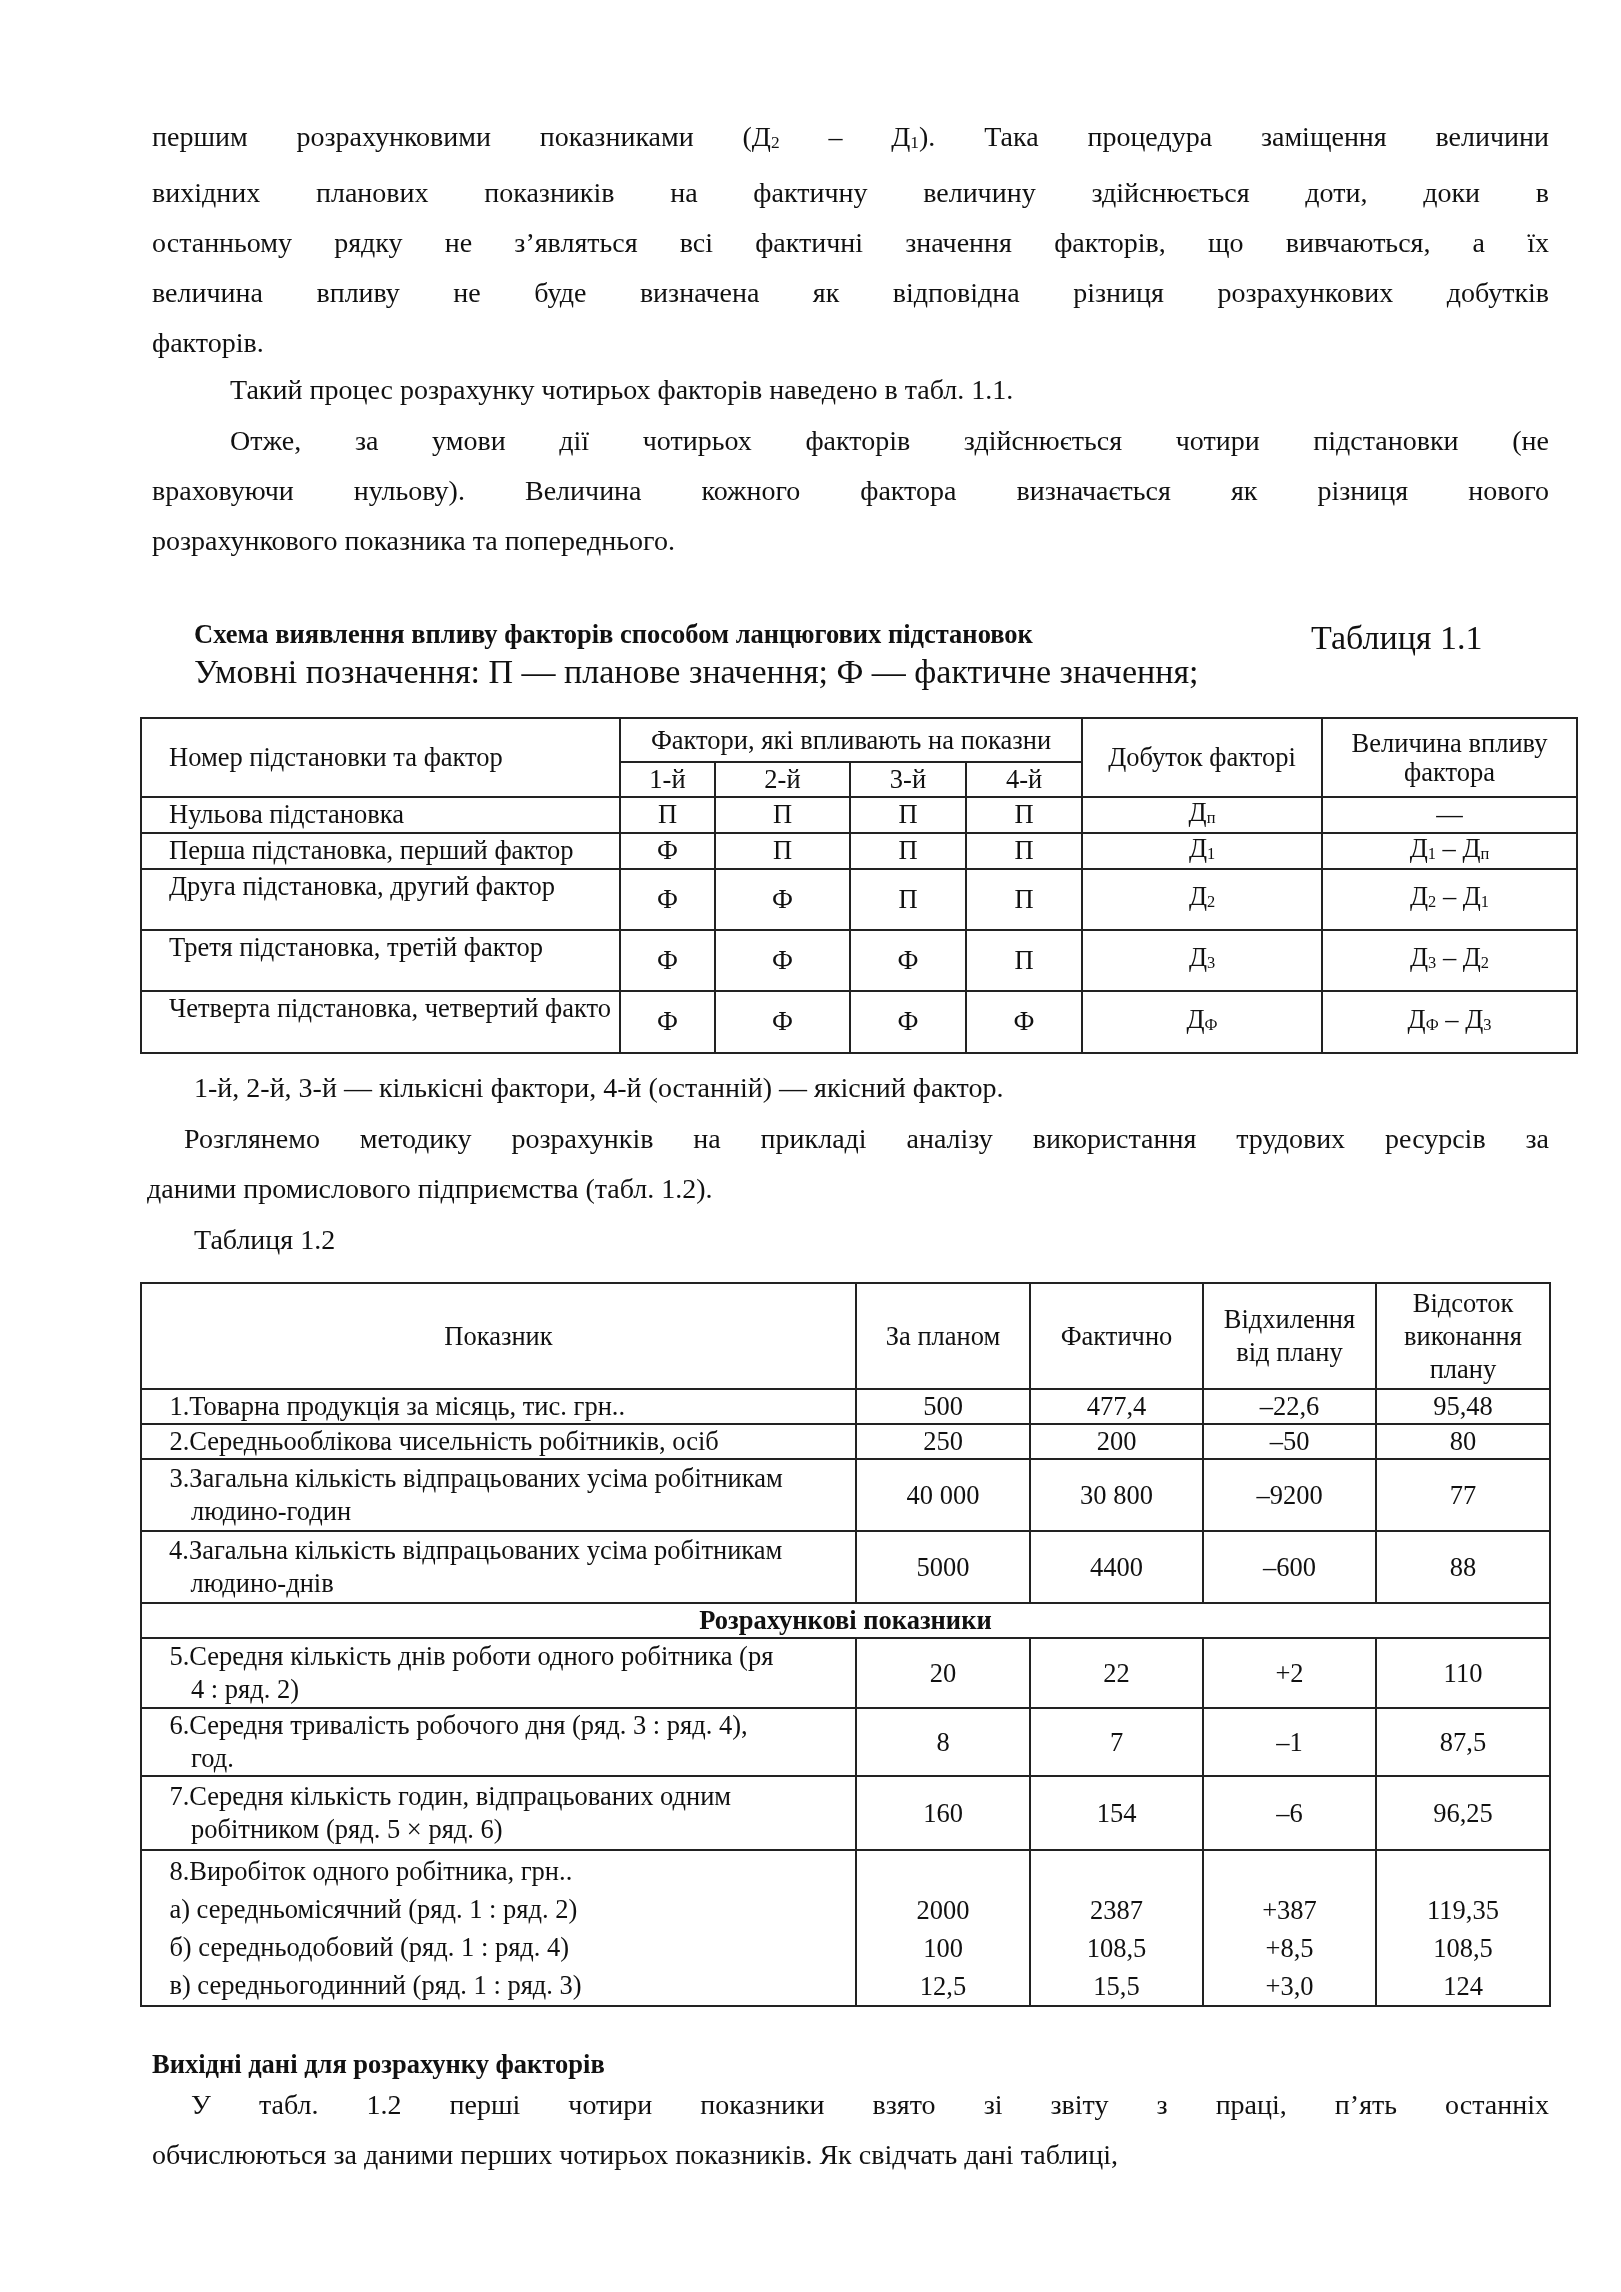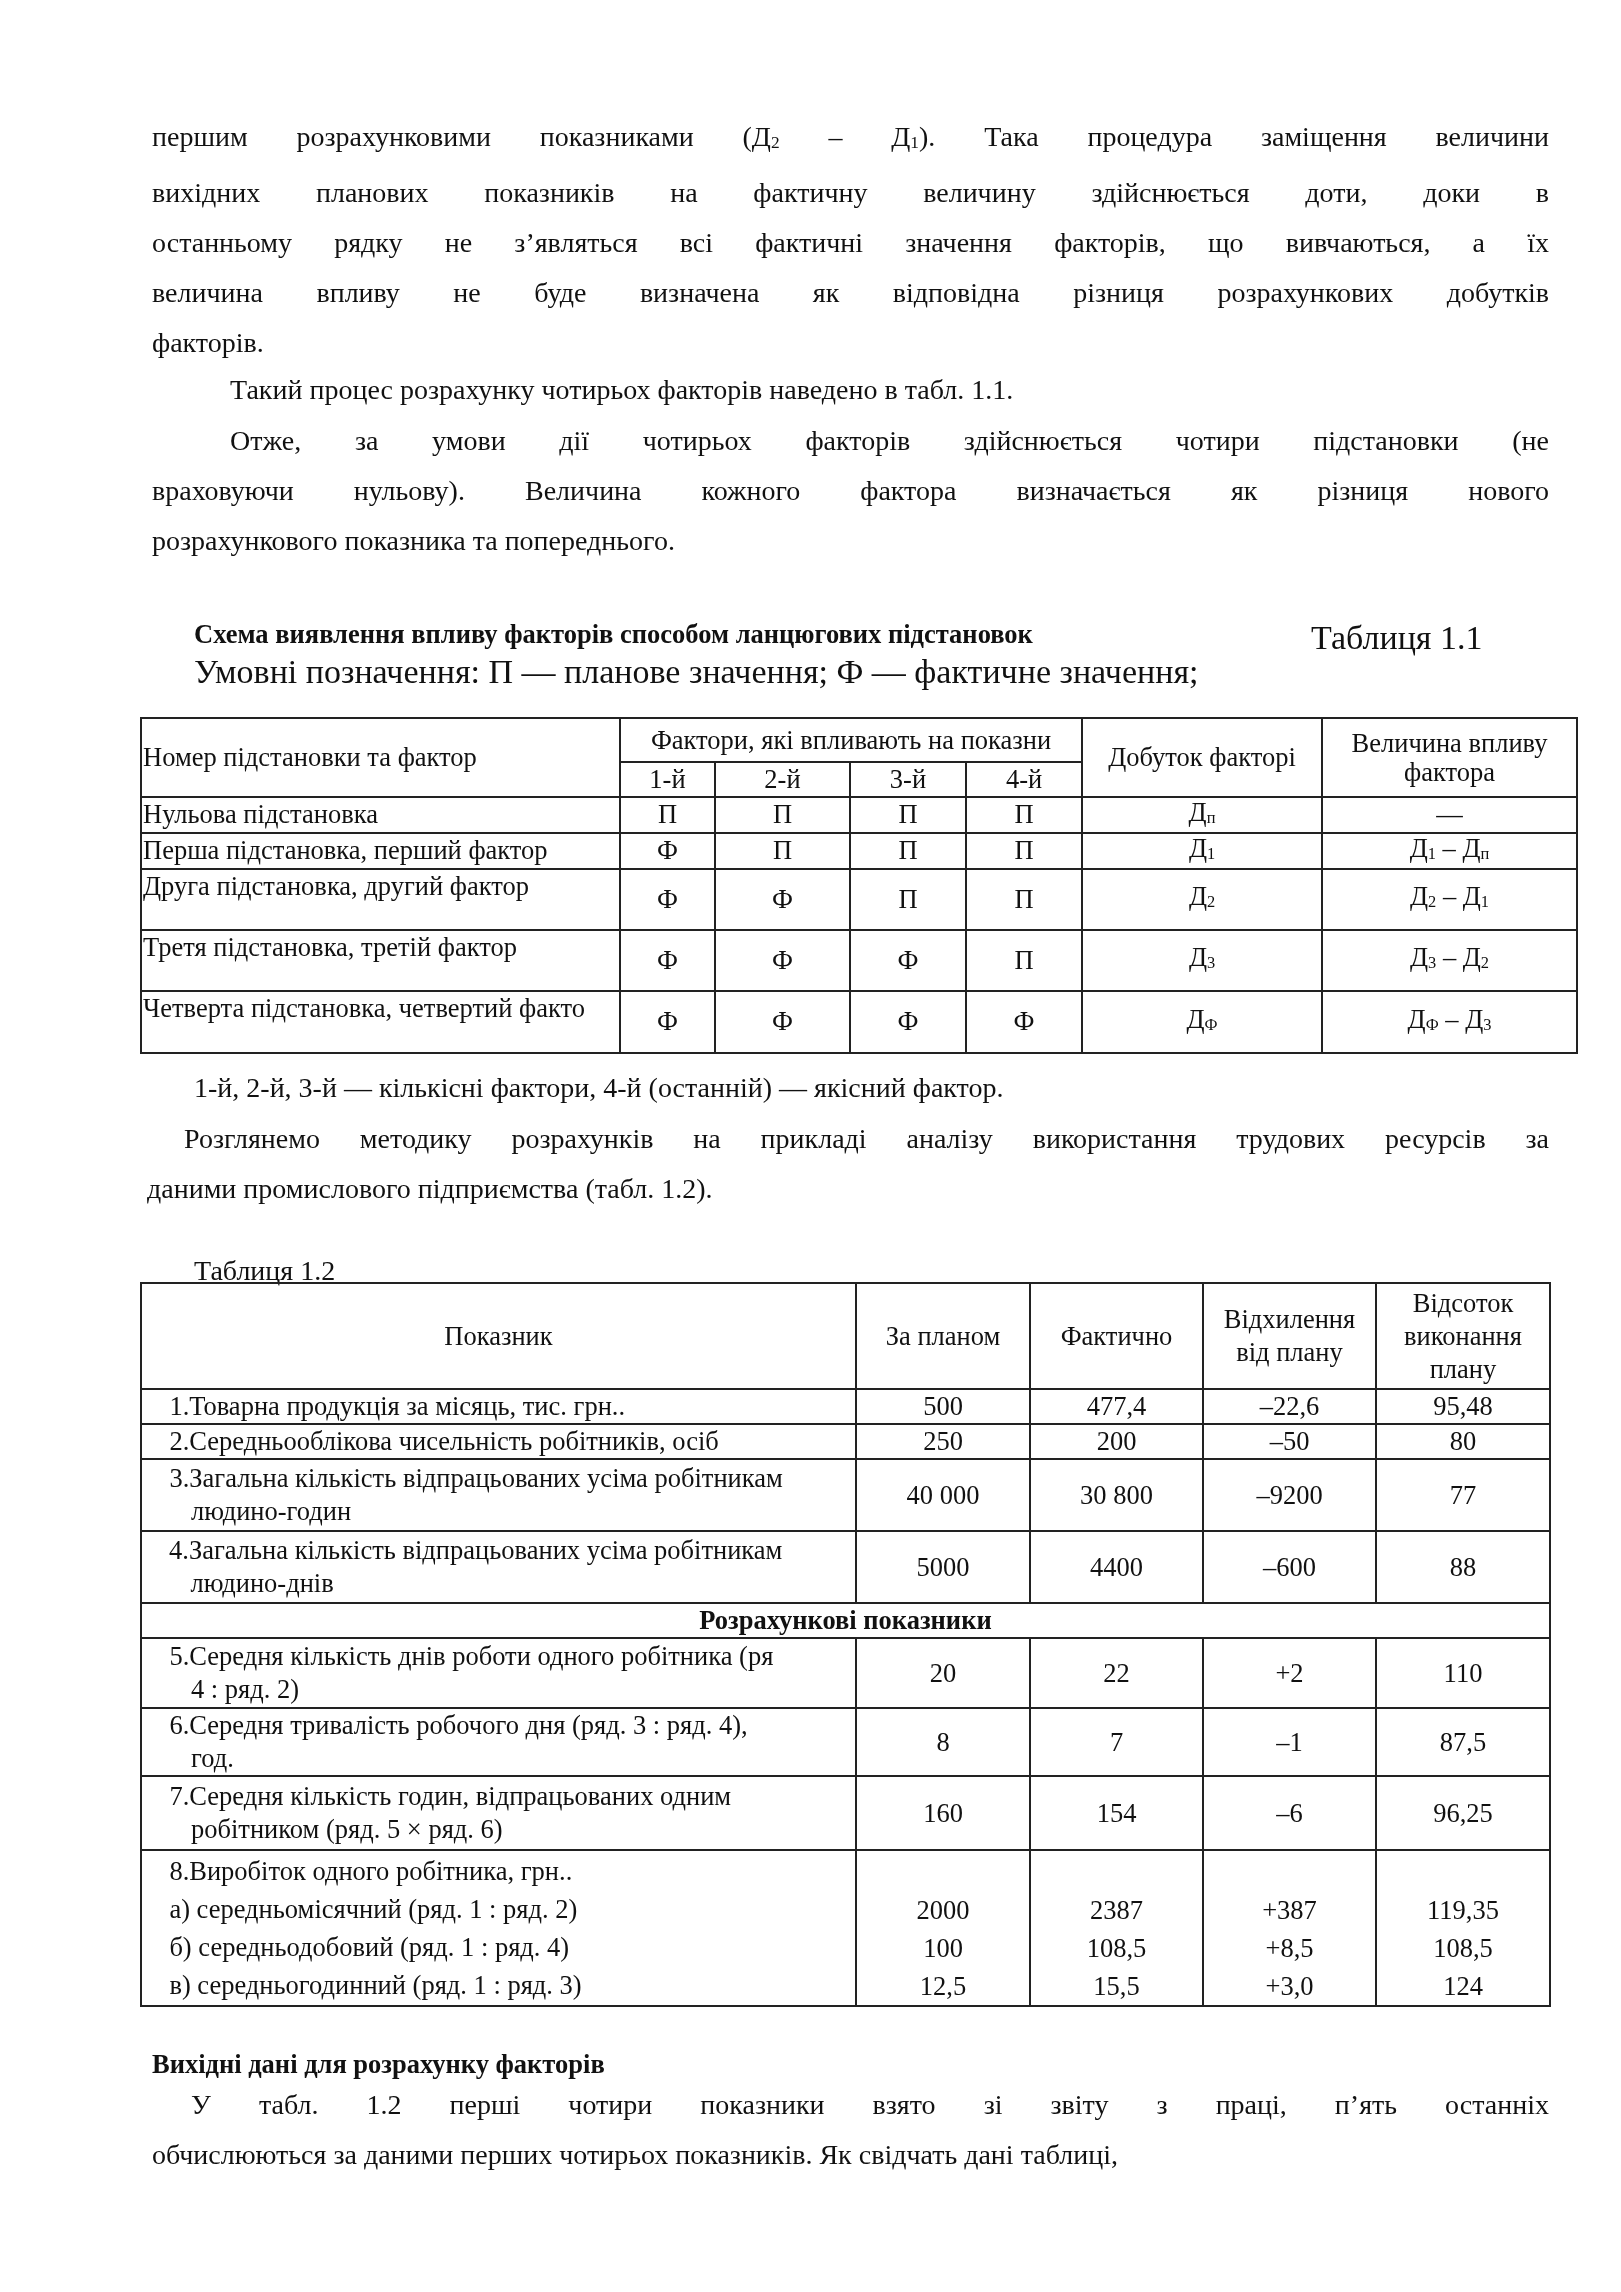--- a/index.html
+++ b/index.html
@@ -10,21 +10,21 @@
   .para .line { display: block; text-align: justify; text-align-last: justify; white-space: nowrap; }
   .para .line.last { text-align-last: left; }
   .sub { font-size: 0.62em; vertical-align: -0.12em; }
   .caption-bold { font-weight: bold; font-size: 26.5px; }
   .caption { font-size: 34px; }
   table { border-collapse: collapse; table-layout: fixed; position: absolute; }
   td { border: 2.5px solid #222; padding: 0; vertical-align: middle; }
   .t1 td { font-size: 26.5px; line-height: 29px; }
   .t2 td { font-size: 26.5px; line-height: 33px; }
   .c { text-align: center; }
-  .l { text-align: left; padding-left: 1px; white-space: nowrap; overflow: hidden; }
+  .l { text-align: left; padding-left: 27px; white-space: nowrap; overflow: hidden; }
   .lt { vertical-align: top; padding-top: 2px; }
   .indent { padding-left: 29px; display: block; }
   .bold { font-weight: bold; }
   .multi span { display: block; }
 </style>
 </head>
 <body>
 
 <div class="abs para" style="left:152px; top:112px; width:1397px;">
   <span class="line"><span>першим розрахунковими показниками (Д</span><span class="sub">2</span><span> – Д</span><span class="sub">1</span><span>). Така процедура заміщення величини</span></span>
@@ -121,21 +121,21 @@
 
 <div class="abs para" style="left:194px; top:1063px; width:1372px;">
   <span class="line last">1-й, 2-й, 3-й — кількісні фактори, 4-й (останній) — якісний фактор.</span>
 </div>
 
 <div class="abs para" style="left:147px; top:1114px; width:1402px;">
   <span class="line" style="padding-left:37px;">Розглянемо методику розрахунків на прикладі аналізу використання трудових ресурсів за</span>
   <span class="line last">даними промислового підприємства (табл. 1.2).</span>
 </div>
 
-<div class="abs para" style="left:194px; top:1246px; width:490px;">
+<div class="abs para" style="left:194px; top:1215px; width:490px;">
   <span class="line last">Таблиця 1.2</span>
 </div>
 
 <table class="t2" style="left:140px; top:1282px; width:1409px;">
   <colgroup>
     <col style="width:715px">
       <col style="width:174px">
       <col style="width:173px">
       <col style="width:173px">
       <col style="width:174px">

